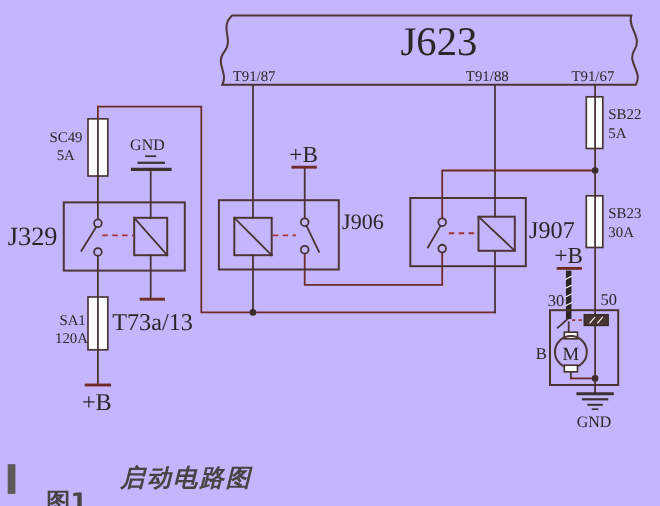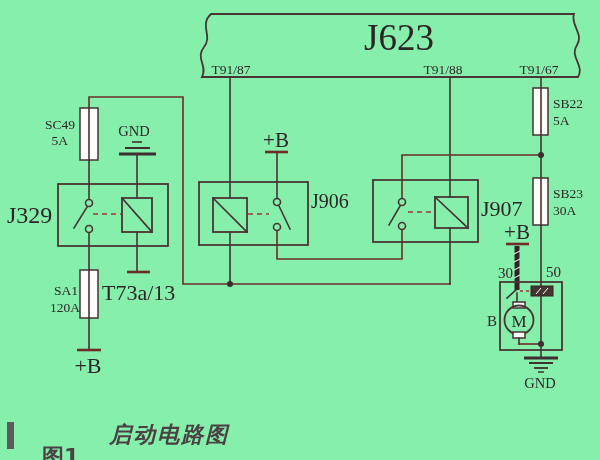--- a/index.html
+++ b/index.html
@@ -1,16 +1,16 @@
 <!DOCTYPE html>
 <html><head>
 <meta charset="utf-8">
 <style>
   html,body{margin:0;padding:0;background:#ffffff;}
-  #page{position:relative;width:600px;height:460px;background:#86efac;overflow:hidden;
+  #page{position:relative;width:600px;height:460px;background:#c4b5fd;overflow:hidden;
         font-family:"Liberation Serif","DejaVu Serif",serif;}
   svg text{fill:#2c2626;}
   .w{stroke:#463332;stroke-width:1.6;fill:none;stroke-linecap:square;}
   .wr{stroke:#6e2b28;stroke-width:1.6;fill:none;stroke-linecap:square;}
   .bx{stroke:#4b3534;stroke-width:1.8;fill:none;}
   .fz{stroke:#463332;stroke-width:1.5;fill:#fdfdfc;}
   .dash{stroke:#a33635;stroke-width:1.7;fill:none;stroke-dasharray:5 4;}
   .bar{stroke:#6e2b28;stroke-width:2.6;}
   .gbar{stroke:#3c312f;}
   .dot{fill:#3a2d2c;stroke:none;}

